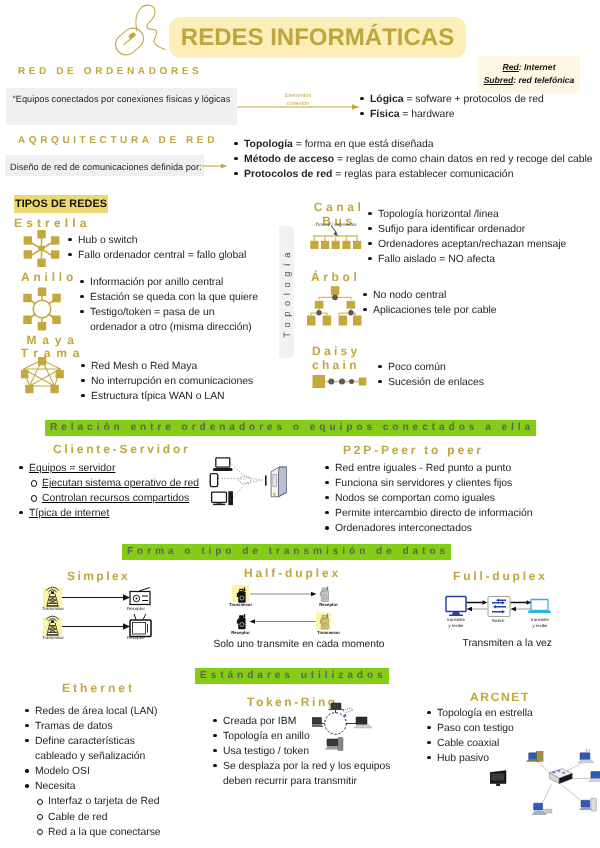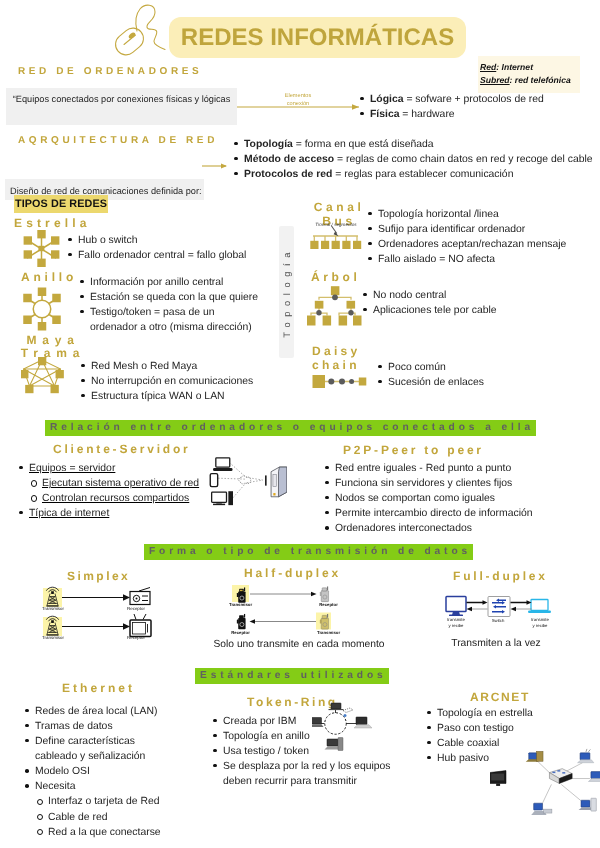--- a/index.html
+++ b/index.html
@@ -63,28 +63,28 @@
 <div class="abs" style="left:272px;top:93px;width:52px;text-align:center;color:#c4a83f;font-size:5.6px;line-height:1.35;">
   <div>Elementos</div>
   <div>conexión</div>
 </div>
 
 <ul class="b abs" style="left:357px;top:92px;width:243px;line-height:1.62;">
   <li><span class="bold">Lógica</span><span> = sofware + protocolos de red</span></li>
   <li><span class="bold">Física</span><span> = hardware</span></li>
 </ul>
 
-<div class="abs cream" style="left:478px;top:56px;width:102px;height:37px;padding:5px 2px;text-align:left;font-style:italic;font-size:8.6px;line-height:1.55;color:#111;font-weight:bold;">
+<div class="abs cream" style="left:478px;top:56px;width:102px;height:37px;padding:5px 2px;text-align:center;font-style:italic;font-size:8.6px;line-height:1.55;color:#111;font-weight:bold;">
   <div><span style="text-decoration:underline">Red</span><span>: Internet</span></div>
   <div><span style="text-decoration:underline">Subred</span><span>: red telefónica</span></div>
 </div>
 
 <div class="abs goldhead" style="left:18px;top:135px;">AQRQUITECTURA DE RED</div>
 
-<div class="abs greybox" style="left:5px;top:155px;width:199px;height:21px;text-align:center;padding:5px 5px;margin-top:24px;">
+<div class="abs greybox" style="left:5px;top:155px;width:199px;height:21px;text-align:center;padding:5px 5px;">
     <div>Diseño de red de comunicaciones definida por:</div>
   </div>
 
 <svg class="abs" style="left:202px;top:158px;" width="26" height="16">
   <line x1="0" y1="8" x2="24" y2="8" stroke="#c4a83f" stroke-width="1.1"></line>
   <polygon points="25,8 19,5.4 19,10.6" fill="#c4a83f"></polygon>
 </svg>
 
 <ul class="b abs" style="left:231px;top:137px;width:370px;line-height:1.62;">
   <li><span class="bold">Topología</span><span> = forma en que está diseñada</span></li>
@@ -301,21 +301,21 @@
   <rect x="64.5" y="22" width="1.7" height="11" fill="#1b1b1b"></rect>
 
   <g>
     <polygon points="71,18 80,13 88,13 88,40 79,45 71,45" fill="#f4f4f7" stroke="#45474f" stroke-width="0.8"></polygon>
     <polygon points="80,13 88,13 88,40 79,45 79,18" fill="#b9bfd2" stroke="#45474f" stroke-width="0.8"></polygon>
     <rect x="73" y="21" width="3.6" height="13" fill="#e7e7ec" stroke="#7c7e88" stroke-width="0.6"></rect>
     <rect x="73.4" y="41" width="2.4" height="2.6" fill="#e0a81d"></rect>
   </g>
 </svg>
 
-<div class="abs band" style="left:122px;top:544px;margin-left:22px;">Forma o tipo de transmisión de datos</div>
+<div class="abs band" style="left:122px;top:544px;">Forma o tipo de transmisión de datos</div>
 
 <div class="abs goldsub" style="left:67px;top:569px;letter-spacing:2.45px;">Simplex</div>
 
 <svg class="abs" style="left:40px;top:586px;" width="112" height="58" viewBox="0 0 224 116">
   <rect x="6" y="4" width="38" height="38" fill="#fcf4a9"></rect>
   <rect x="6" y="62" width="38" height="38" fill="#fcf4a9"></rect>
 
   <g>
     <g stroke="#111" stroke-width="1.5" fill="none">
       <path d="M20,15 L14,39 M30,15 L36,39"></path>
@@ -465,21 +465,21 @@
     <line x1="142" y1="28" x2="177" y2="28"></line>
   </g>
   <polygon points="47,28 58,23.5 58,32.5" fill="#111"></polygon>
   <polygon points="135,28 146,23.5 146,32.5" fill="#111"></polygon>
 </svg>
 <div class="abs" style="left:440px;top:617px;width:32px;text-align:center;font-size:4.3px;line-height:1.3;color:#111;white-space:pre-line;">transmite
 y recibe</div>
 <div class="abs" style="left:488px;top:618px;width:20px;text-align:center;font-size:4.3px;color:#111;">Switch</div>
 <div class="abs" style="left:524px;top:617px;width:32px;text-align:center;font-size:4.3px;line-height:1.3;color:#111;white-space:pre-line;">transmite
 y recibe</div>
-<div class="abs" style="left:440px;top:638px;width:112px;text-align:center;font-size:10.3px;color:#242424;">Transmiten a la vez</div>
+<div class="abs" style="left:440px;top:638px;width:112px;text-align:right;font-size:10.3px;color:#242424;">Transmiten a la vez</div>
 
 <div class="abs band" style="left:195px;top:668px;">Estándares utilizados</div>
 
 <div class="abs goldsub" style="left:62px;top:681px;letter-spacing:3.06px;">Ethernet</div>
 <ul class="b abs" style="left:22px;top:704px;width:180px;line-height:1.33;">
   <li>Redes de área local (LAN)</li>
   <li>Tramas de datos</li>
   <li style="white-space:pre-line">Define características
 cableado y señalización</li>
   <li>Modelo OSI</li>

